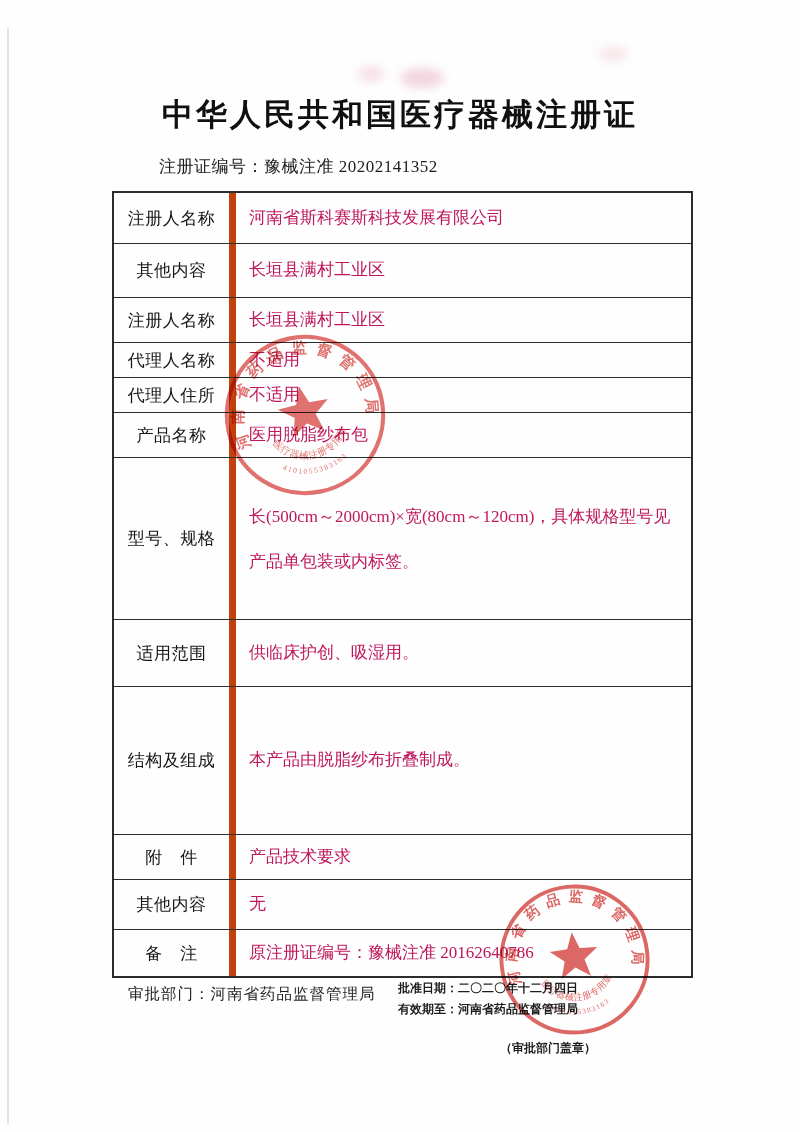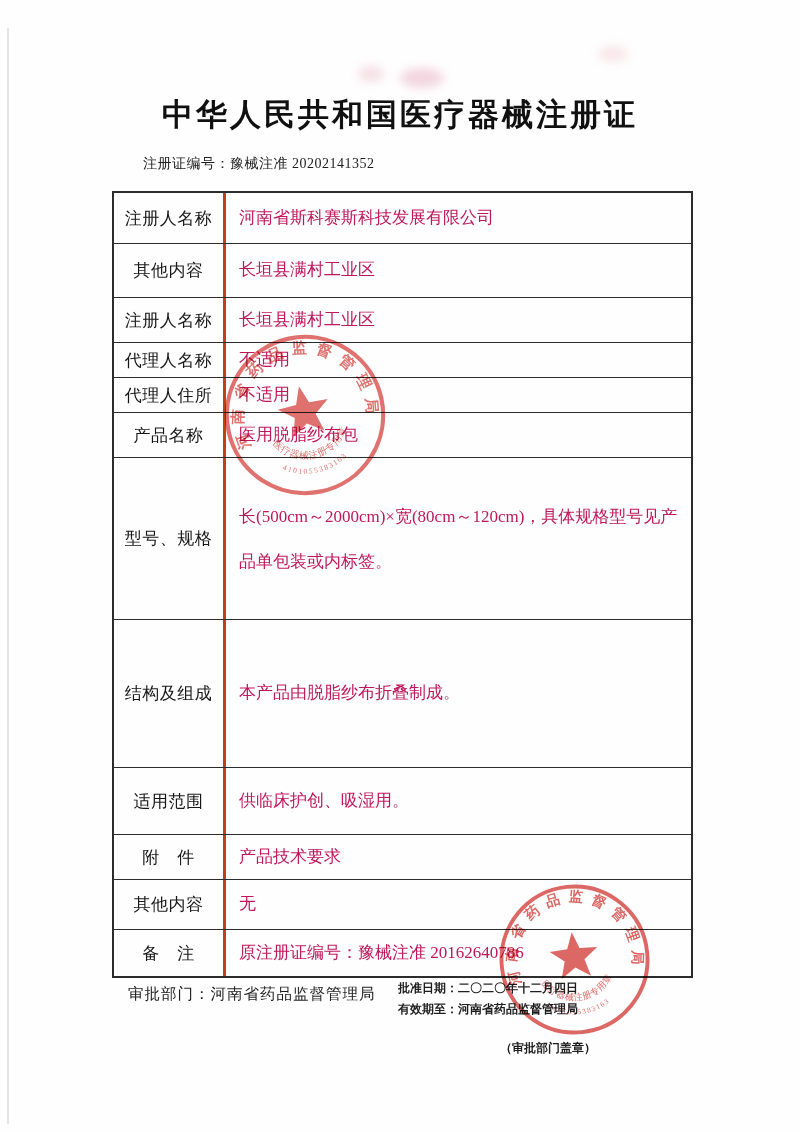--- a/index.html
+++ b/index.html
@@ -12,30 +12,30 @@
   .scan-edge-left { position:absolute; left:7px; top:28px; width:2px; height:1096px; background:#e4e4e4; }
   .smudge { position:absolute; border-radius:50%; filter:blur(5px); }
   .smudge-1 { left:358px; top:66px; width:26px; height:16px; background:rgba(230,170,185,0.35); }
   .smudge-2 { left:400px; top:68px; width:44px; height:20px; background:rgba(228,160,180,0.42); }
   .smudge-3 { left:598px; top:46px; width:30px; height:16px; background:rgba(235,180,190,0.30); }
 
   .title {
     position:absolute; left:0; right:0; top:94px; margin:0;
     text-align:center; font-size:31px; font-weight:bold; letter-spacing:3px; color:#101010;
   }
-  .cert-line { position:absolute; left:143px; top:155px; font-size:14px; letter-spacing:0.5px;text-align:right; }
+  .cert-line { position:absolute; left:159px; top:155px; font-size:17px; letter-spacing:0.5px;text-align:right; }
 
   .cert-table {
     position:absolute; left:112px; top:191px; width:581px;
     border:2px solid #2c2c2c; box-sizing:border-box; background:transparent;
   }
   .row { display:flex; border-bottom:1px solid #2c2c2c; box-sizing:border-box; }
   .row:last-child { border-bottom:none; }
   .cell-label {
-    width:112px; flex:none; border-right:3px solid #c2410c; box-sizing:border-box;
+    width:122px; flex:none; border-right:7px solid #c2410c; box-sizing:border-box;
     display:flex; align-items:center; justify-content:center;
     font-size:17px; letter-spacing:0.5px; text-align:center; color:#161616;
   }
   .cell-value {
     flex:1; display:flex; align-items:center; box-sizing:border-box;
     padding:4px 10px 4px 13px; font-size:17px; line-height:1.55; color:#be185d;
   }
   .h51{height:51px}.h54{height:54px}.h45{height:45px}.h35{height:35px}
   .h162{height:162px}.h148{height:148px}.h67{height:67px}.h50{height:50px}.h46{height:46px}
   .row-models .cell-value { line-height:45px; }
@@ -90,27 +90,27 @@
       <div class="cell-value">不适用</div>
     </div>
     <div class="row h45">
       <div class="cell-label">产品名称</div>
       <div class="cell-value">医用脱脂纱布包</div>
     </div>
     <div class="row h162 row-models">
       <div class="cell-label">型号、规格</div>
       <div class="cell-value">长(500cm～2000cm)×宽(80cm～120cm)，具体规格型号见产品单包装或内标签。</div>
     </div>
+    <div class="row h67">
+      <div class="cell-label">适用范围</div>
+      <div class="cell-value">供临床护创、吸湿用。</div>
+    </div>
     <div class="row h148">
       <div class="cell-label">结构及组成</div>
       <div class="cell-value">本产品由脱脂纱布折叠制成。</div>
-    </div>
-    <div class="row h67">
-      <div class="cell-label">适用范围</div>
-      <div class="cell-value">供临床护创、吸湿用。</div>
     </div>
     <div class="row h45">
       <div class="cell-label">附　件</div>
       <div class="cell-value">产品技术要求</div>
     </div>
     <div class="row h50">
       <div class="cell-label">其他内容</div>
       <div class="cell-value">无</div>
     </div>
     <div class="row h46">

